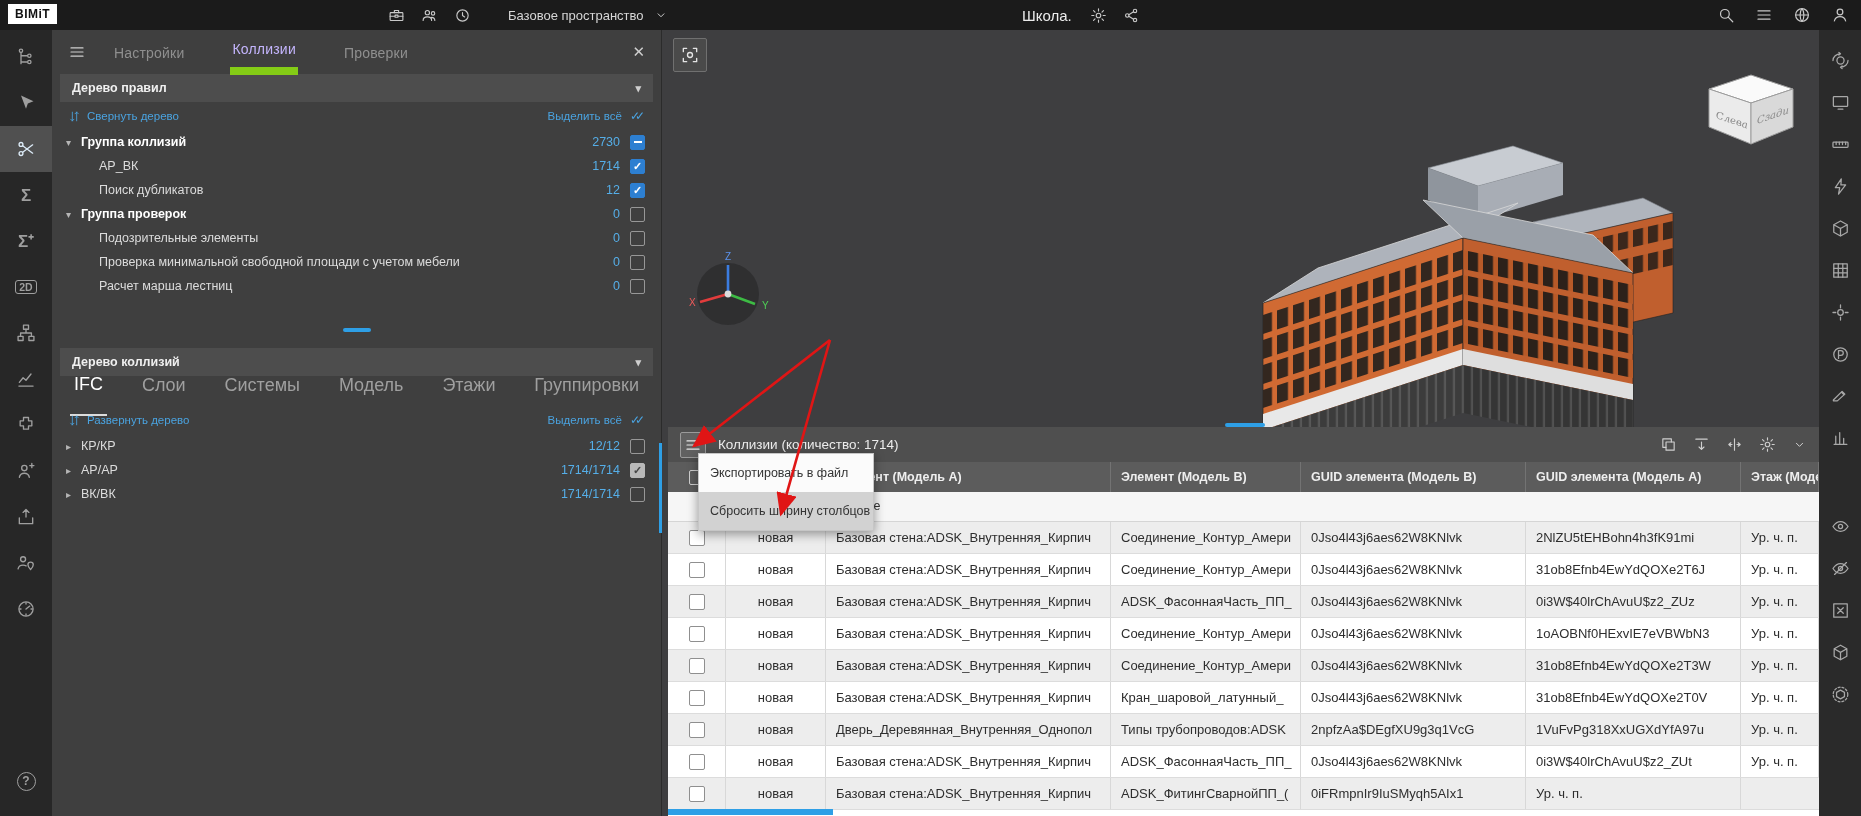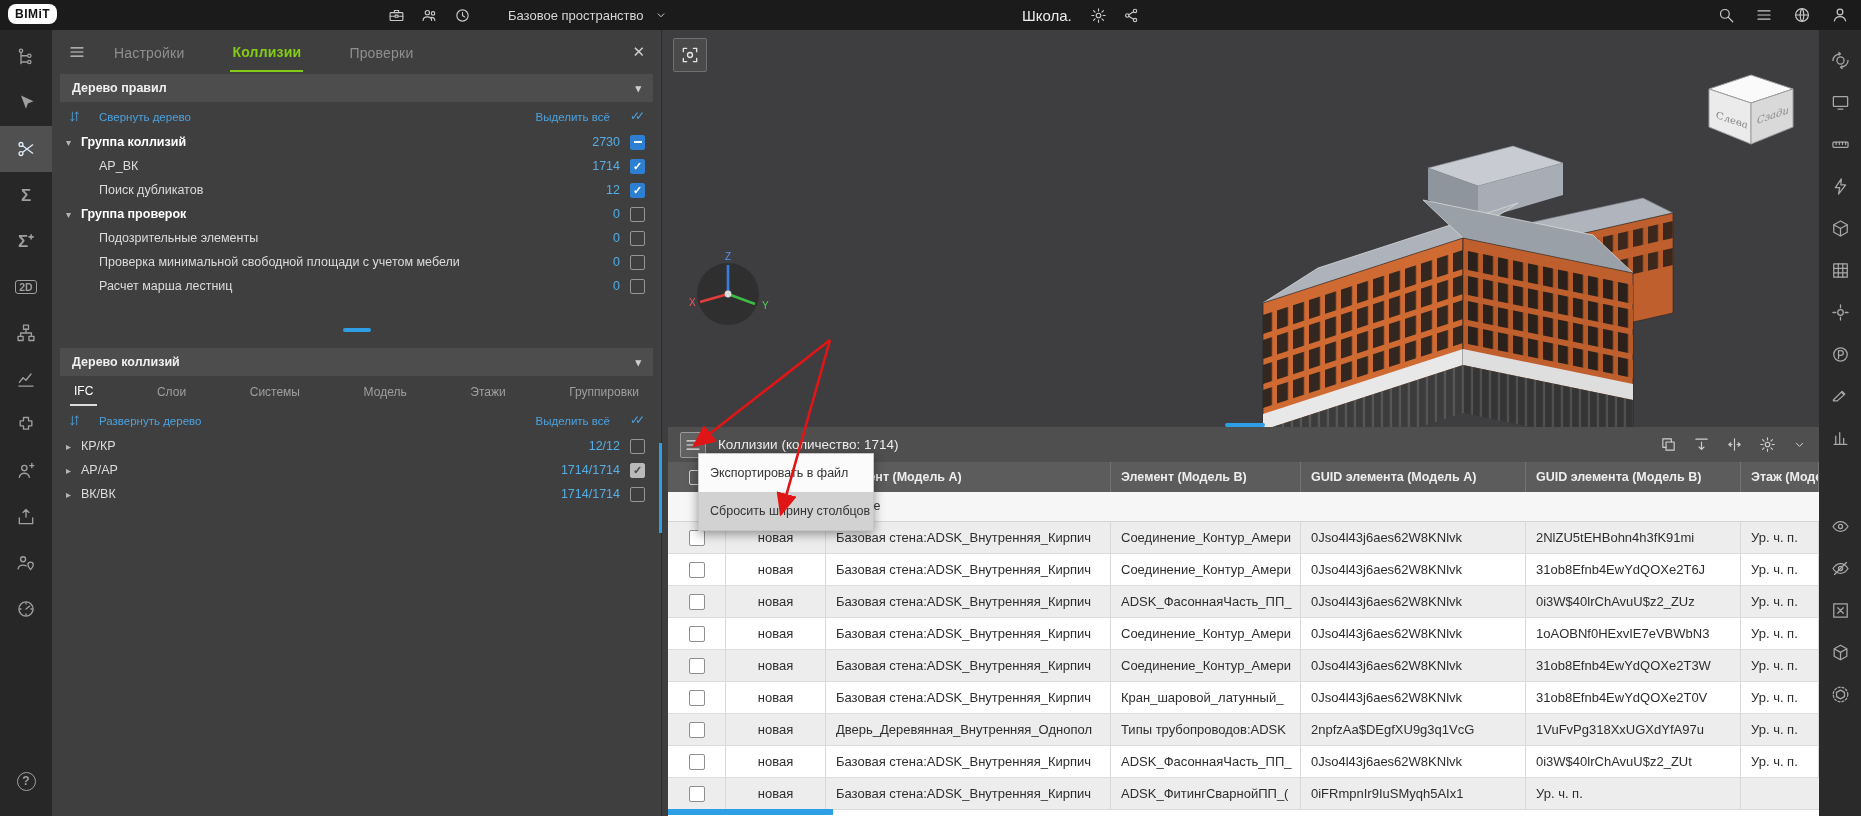--- a/index.html
+++ b/index.html
@@ -6,63 +6,63 @@
   html,body{width:1861px;height:816px;overflow:hidden}
   body{position:relative;font-family:"Liberation Sans",sans-serif;background:#3e3e40;font-size:13px}
   .ic{display:inline-flex;align-items:center;justify-content:center;line-height:1}
   .ic svg{display:block}
   .ic.boxed{border:1.6px solid currentColor;border-radius:3px;font-size:10.5px;font-weight:700;padding:1px 3px}
   .ic.circled{border:1.6px solid currentColor;border-radius:50%;width:19px;height:19px;font-size:12px;font-weight:700}
   .ic.glyph{font-size:17px;font-weight:700}
 
   
   .topbar{position:absolute;left:0;top:0;width:1861px;height:30px;background:#1b1b1b;color:#c9c9c9;z-index:20}
-  .logo{position:absolute;left:8px;top:4px;background:#fff;color:#111;font-weight:700;font-size:12px;padding:3px 7px;border-radius:8px;letter-spacing:.5px}
+  .logo{position:absolute;left:8px;top:4px;background:#fff;color:#111;font-weight:700;font-size:12px;padding:3px 7px;border-radius:0;letter-spacing:.5px}
   .tb-left{position:absolute;left:388px;top:0;height:30px;display:flex;align-items:center;gap:16px}
   .tb-ws{position:absolute;left:508px;top:0;height:30px;display:flex;align-items:center;gap:10px;color:#d6d6d6;font-size:13px;cursor:pointer}
   .tb-center{position:absolute;left:1022px;top:0;height:30px;display:flex;align-items:center;gap:18px}
   .tb-title{font-size:15px;color:#ececec}
   .tb-right{position:absolute;right:12px;top:0;height:30px;display:flex;align-items:center;gap:20px}
 
   
   .left-rail{position:absolute;left:0;top:30px;bottom:0;width:52px;background:#272727;display:flex;flex-direction:column;align-items:center;padding-top:4px;z-index:15}
   .rail-item{width:52px;height:46px;display:flex;align-items:center;justify-content:center;color:#9f9f9f;cursor:pointer}
   .rail-item.active{background:#505050;color:#dcebf7}
   .rail-help{margin-top:auto;margin-bottom:12px;color:#9f9f9f}
 
   
   .left-panel{position:absolute;left:52px;top:30px;bottom:0;width:610px;background:#3f3f3f;border-right:1px solid #2b2b2b;z-index:15}
   .panel-tabs{height:44px;display:flex;align-items:center;padding:0 16px;gap:26px;color:#8f8f8f}
   .ptab{font-size:14px;letter-spacing:.2px;padding:12px 2px 10px;cursor:pointer;color:#8f8f8f}
-  .ptab.active{color:#84cc16;border-bottom:2px solid #84cc16;font-weight:700}
+  .ptab.active{color:#c4b5fd;border-bottom:8px solid #84cc16;font-weight:400}
   .panel-close{margin-left:auto;color:#cfcfcf;font-size:15px;cursor:pointer}
   .sect-header{height:28px;margin:0 8px;background:#4d4d4d;color:#f0f0f0;font-size:12.5px;font-weight:700;display:flex;align-items:center;padding:0 12px;cursor:pointer}
   .sect-header.rules{}
   .sect-header.coll{margin-top:16px}
   .sect-chev{margin-left:auto;color:#cfcfcf;font-size:11px}
   .links-row{height:28px;display:flex;align-items:center;justify-content:space-between;padding:0 16px}
-  .blue-link{color:#4aa3e0;font-size:11.5px;display:inline-flex;align-items:flex-end;gap:18px;cursor:pointer}
+  .blue-link{color:#4aa3e0;font-size:11.5px;display:inline-flex;align-items:center;gap:6px;cursor:pointer}
   .dchk{letter-spacing:-5px;margin-left:2px;font-size:12px;padding-right:5px}
   .tree-row{display:flex;align-items:center;height:24px;padding:0 16px 0 14px;cursor:pointer}
   .tree-row.indent{padding-left:32px}
   .chev{width:15px;color:#b5b5b5;font-size:10px;flex:none}
   .t-lbl{flex:1;overflow:hidden;white-space:nowrap;font-size:12.5px;color:#dcdcdc}
   .t-lbl.group{color:#fff;font-weight:700}
   .t-cnt{color:#55aee8;margin-right:10px;font-size:12.5px}
   .cb{width:15px;height:15px;border:1.5px solid #979797;border-radius:2px;display:inline-flex;align-items:center;justify-content:center;flex:none;cursor:pointer}
   .cb.checked{background:#2d7fd1;border-color:#2d7fd1}
   .cb.checked::after{content:"✓";color:#fff;font-size:11px;font-weight:700}
   .cb.indeterminate{background:#2d7fd1;border-color:#2d7fd1}
   .cb.indeterminate::after{content:"";width:8px;height:2.5px;background:#fff}
   .cb.checked-dim{background:#b9b9b9;border-color:#b9b9b9}
   .cb.checked-dim::after{content:"✓";color:#474747;font-size:11px;font-weight:700}
   .dash-row{margin-top:30px;display:flex;justify-content:center}
   .dash{width:28px;height:4px;background:#2e9fe6;border-radius:2px}
   .ctabs{height:30px;display:flex;align-items:center;justify-content:space-between;padding:0 18px}
-  .ctab{font-size:12px;color:#9f9f9f;padding:8px 4px 6px;cursor:pointer}
+  .ctab{font-size:18px;color:#9f9f9f;padding:8px 4px 19px;cursor:pointer}
   .ctab.active{color:#fff;border-bottom:2px solid #dcdcdc}
 
   
   .viewport{position:absolute;left:663px;top:30px;width:1156px;bottom:0;background:#3e3e40;z-index:1}
   .home-btn{position:absolute;left:10px;top:8px;width:34px;height:34px;background:#4a4a4a;border:1px solid #707070;border-radius:2px;display:flex;align-items:center;justify-content:center;color:#e4e4e4;cursor:pointer}
   .bldg{position:absolute;left:550px;top:68px}
   .gizmo{position:absolute;left:22px;top:220px}
   .vcube{position:absolute;left:1040px;top:42px;cursor:pointer}
   .panel-grab{position:absolute;left:562px;top:393px;width:40px;height:4px;background:#2e9fe6;border-radius:2px;z-index:30}
 
@@ -530,22 +530,22 @@
       </div>
   </div>
 
   <div class="t-row thead" id="thead">
       <div class="th center">
         <span class="cbd"></span>
       </div>
       <div class="th">Статус</div>
       <div class="th">Элемент (Модель A)</div>
       <div class="th">Элемент (Модель B)</div>
+      <div class="th">GUID элемента (Модель B)</div>
       <div class="th">GUID элемента (Модель A)</div>
-      <div class="th">GUID элемента (Модель B)</div>
       <div class="th">Этаж (Модель A)</div>
     </div>
   <div class="grow">
     <span class="chev">▾</span>
     <span class="g-lbl">Новые</span>
   </div>
   <div id="tbody">
       <div class="t-row trow alt">
         <div class="td center">
           <span class="cbw"></span>

